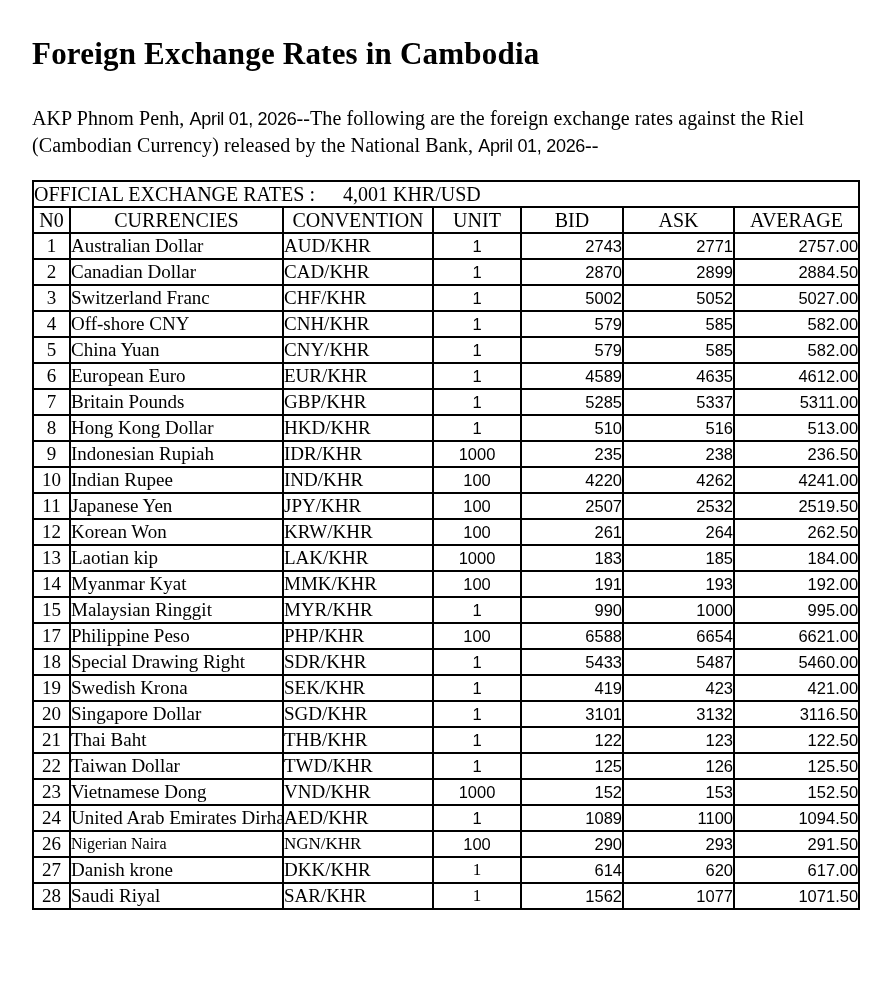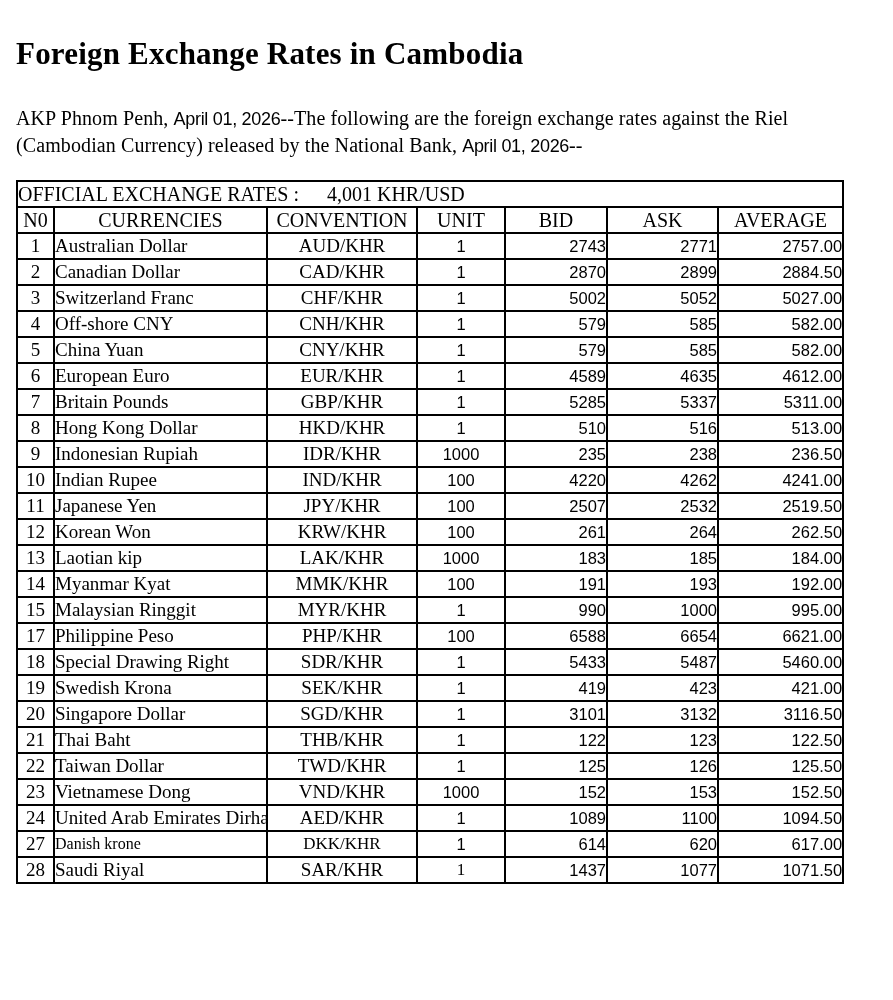--- a/index.html
+++ b/index.html
@@ -8,21 +8,21 @@
     background: #ffffff;
     color: #000000;
   }
   body {
     width: 893px;
     height: 1000px;
     overflow: hidden;
     font-family: "Liberation Serif", serif;
   }
   .page {
-    padding: 36px 35px 0 16px;
+    padding: 36px 35px 0 32px;
     border-radius: 17px;
   }
   .page-title {
     font-family: "Liberation Serif", serif;
     font-weight: bold;
     font-size: 31px;
     line-height: 36px;
     margin: 0;
     letter-spacing: 0.2px;
   }
@@ -60,21 +60,21 @@
   }
   .official-value { margin-left: 28px; }
   th.col-head {
     font-weight: normal;
     font-size: 20px;
     text-align: center;
     height: 24px;
   }
   .c-no        { text-align: center; font-size: 19px; }
   .c-currency  { text-align: left; padding-left: 4px; font-size: 19px; }
-  .c-convention{ text-align: center; font-size: 19px; }
+  .c-convention{ font-size: 19px; }
   .c-unit      { text-align: center; font-family: "Liberation Sans", sans-serif; font-size: 16.5px; }
   .c-bid, .c-ask, .c-average {
     text-align: right;
     padding-right: 2px;
     font-family: "Liberation Sans", sans-serif;
     font-size: 16.5px;
   }
   
   tbody tr:nth-child(24) .c-currency   { font-size: 16px; }
   tbody tr:nth-child(24) .c-convention { font-family: Liberation Serif, serif; font-size: 17px; }
@@ -316,33 +316,42 @@
         <tr>
           <td class="c-no">24</td>
           <td class="c-currency">United Arab Emirates Dirham</td>
           <td class="c-convention">AED/KHR</td>
           <td class="c-unit">1</td>
           <td class="c-bid">1089</td>
           <td class="c-ask">1100</td>
           <td class="c-average">1094.50</td>
         </tr>
         <tr>
+          <td class="c-no">26</td>
+          <td class="c-currency">Nigerian Naira</td>
+          <td class="c-convention">NGN/KHR</td>
+          <td class="c-unit">100</td>
+          <td class="c-bid">290</td>
+          <td class="c-ask">293</td>
+          <td class="c-average">291.50</td>
+        </tr>
+        <tr>
           <td class="c-no">27</td>
           <td class="c-currency">Danish krone</td>
           <td class="c-convention">DKK/KHR</td>
           <td class="c-unit">1</td>
           <td class="c-bid">614</td>
           <td class="c-ask">620</td>
           <td class="c-average">617.00</td>
         </tr>
         <tr>
           <td class="c-no">28</td>
           <td class="c-currency">Saudi Riyal</td>
           <td class="c-convention">SAR/KHR</td>
           <td class="c-unit">1</td>
-          <td class="c-bid">1437</td>
+          <td class="c-bid">1562</td>
           <td class="c-ask">1077</td>
           <td class="c-average">1071.50</td>
         </tr>
       </tbody>
   </table>
 
 </div>
 
 </body></html>

